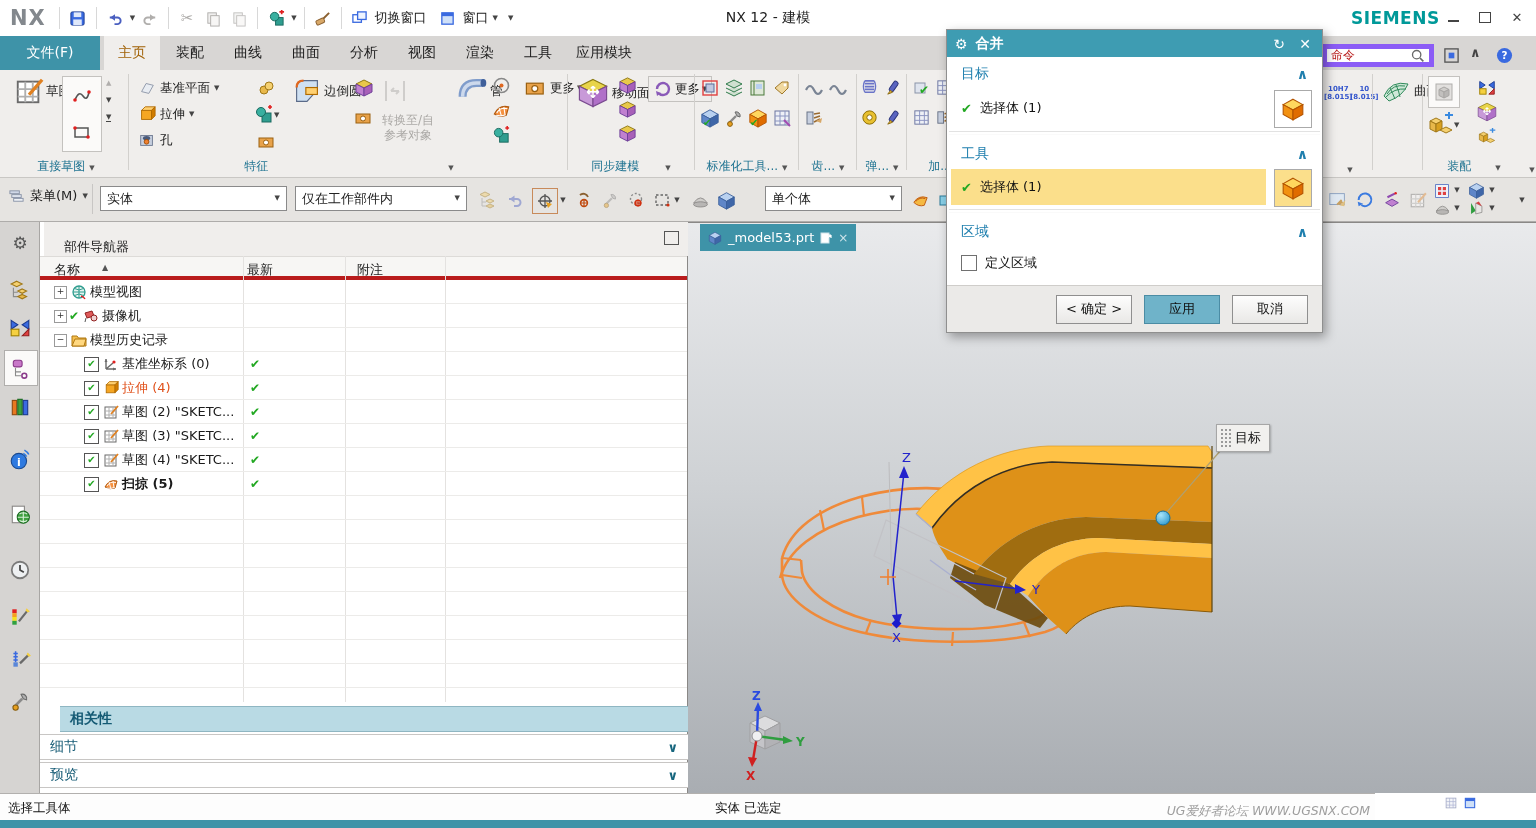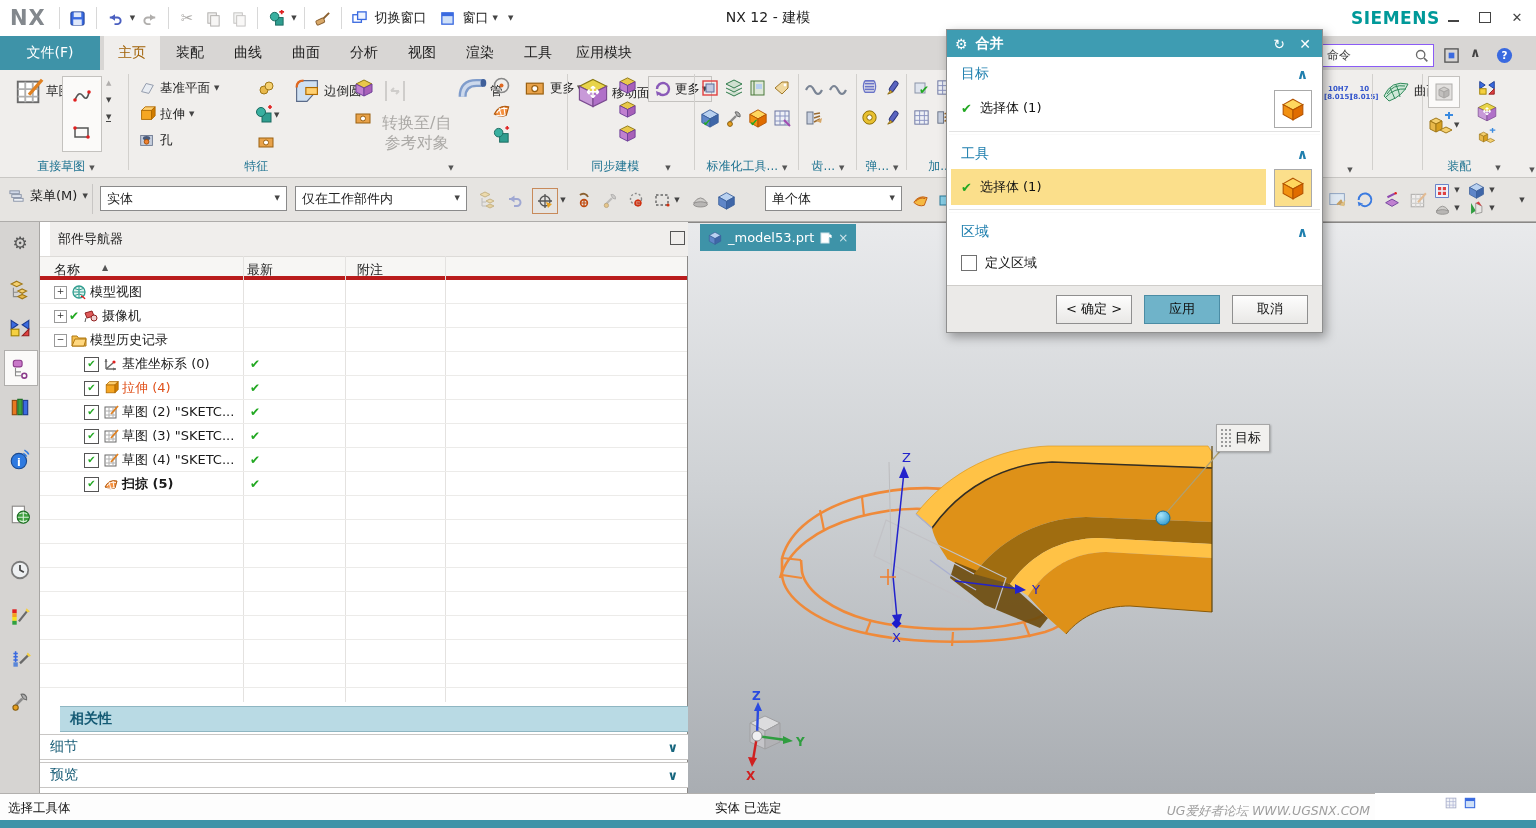--- a/index.html
+++ b/index.html
@@ -25,36 +25,36 @@
   
   .ribbon{position:absolute;left:0;top:70px;width:1536px;height:108px;background:#f0eeec;border-bottom:1px solid #c9c7c4;box-sizing:border-box;}
   .rgroup{position:absolute;top:0;height:107px;}
   .rgsep{position:absolute;top:4px;height:96px;width:1px;background:#d2d0cd;}
   .glabel{position:absolute;bottom:2px;left:0;right:0;text-align:center;font-size:12px;color:#1f7391;white-space:nowrap;}
   .glabel .dd{color:#555;margin-left:4px;}
   .bigbtn{position:absolute;display:flex;flex-direction:row;align-items:center;gap:2px;}
   .bigbtn .blab{font-size:12.5px;color:#222;white-space:nowrap;}
   .rowbtn{display:flex;align-items:center;gap:4px;height:26px;font-size:12.5px;color:#222;white-space:nowrap;}
   .icol{position:absolute;display:flex;flex-direction:column;align-items:center;gap:6px;}
-  .gray2{color:#aba9a6;font-size:16px;line-height:1.25;text-align:center;}
+  .gray2{color:#aba9a6;font-size:12px;line-height:1.25;text-align:center;}
   .minipal{position:absolute;border:1px solid #c4c2bf;background:#fbfaf9;display:flex;flex-direction:column;align-items:center;justify-content:space-around;}
   .dimicon{font-size:7px;color:#3355cc;text-align:center;line-height:1.1;font-weight:bold;}
   
   .selbar{position:absolute;left:0;top:178px;width:1536px;height:44px;background:#e6e4e1;border-bottom:1px solid #aeacaa;box-sizing:border-box;}
   .menu-btn{position:absolute;left:8px;top:9px;display:flex;align-items:center;gap:5px;font-size:13px;color:#222;}
   .combo{position:absolute;top:8px;height:25px;background:#fff;border:1px solid #8a8a8a;display:flex;align-items:center;box-sizing:border-box;padding:0 6px;font-size:13px;color:#222;}
   .combo .dd{margin-left:auto;}
   .sbicon{position:absolute;top:10px;width:24px;height:24px;display:flex;align-items:center;justify-content:center;}
   
   .resbar{position:absolute;left:0;top:222px;width:40px;height:571px;background:#d6d4d2;border-right:1px solid #a8a6a4;box-sizing:border-box;}
   .resicon{position:absolute;left:7px;width:26px;height:26px;display:flex;align-items:center;justify-content:center;}
   .resicon.active{background:#fbfaf9;border:1px solid #b0aeac;left:4px;width:32px;height:34px;}
   
   .navigator{position:absolute;left:40px;top:222px;width:648px;height:571px;background:#fff;border-right:1px solid #8a8886;box-sizing:border-box;}
-  .nav-head{position:absolute;left:10px;top:0;width:100%;height:34px;background:#f0eeec;display:flex;align-items:center;padding-left:8px;box-sizing:border-box;font-size:13px;color:#222;}
+  .nav-head{position:absolute;left:4px;top:0;width:100%;height:34px;background:#f0eeec;display:flex;align-items:flex-end;padding-left:20px;box-sizing:border-box;font-size:13px;color:#222;}
   .nav-detach{position:absolute;right:12px;top:9px;width:13px;height:12px;border:1.5px solid #555;}
   .colhead{position:absolute;left:0;top:34px;width:100%;height:24px;background:#f7f6f4;border-top:1px solid #dddbd8;border-bottom:4px solid #b91c1c;box-sizing:border-box;font-size:13px;color:#222;}
   .vline{position:absolute;top:34px;width:1px;height:446px;background:#e4e2e0;}
   .rows{position:absolute;left:0;top:58px;width:100%;height:422px;
         background:repeating-linear-gradient(180deg,transparent 0 23px,#ecebe9 23px 24px);}
   .trow{position:absolute;left:0;width:100%;height:24px;display:flex;align-items:center;}
   .exp{width:11px;height:11px;border:1px solid #9a9a9a;background:#fff;font-size:9px;line-height:9px;text-align:center;color:#333;margin-left:14px;flex:none;}
   .indent{margin-left:44px;}
   .cb{width:13px;height:13px;border:1px solid #555;background:#fff;font-size:10px;line-height:12px;text-align:center;color:#22a822;flex:none;}
   .ti{margin:0 3px 0 4px;flex:none;}
@@ -92,21 +92,21 @@
   .dlg-sep{height:2px;margin:4px 2px;border-top:1px solid #e2e2e2;border-bottom:1px solid #fafafa;}
   .dlg-check{width:14px;height:14px;border:1px solid #707070;background:#fff;flex:none;}
   .dlg-footer{height:46px;background:#ebeae8;border-top:1px solid #cfcdca;display:flex;align-items:center;justify-content:flex-end;gap:12px;padding-right:14px;}
   .fbtn{min-width:58px;height:27px;border:1px solid #8f8f8f;background:linear-gradient(#fdfdfd,#e9e8e6);display:flex;align-items:center;justify-content:center;font-size:13px;color:#111;padding:0 8px;}
   .fbtn.apply{background:#6fb3c9;border-color:#4b8ca4;}
   
   .statusbar{position:absolute;left:0;top:793px;width:1375px;height:27px;background:#fdfdfd;border-top:1px solid #b2b0ae;box-sizing:border-box;font-size:12.5px;color:#111;}
   .bstrip{position:absolute;left:0;top:820px;width:1536px;height:8px;background:#3e93a8;}
   .watermark{position:absolute;right:5px;top:9px;color:#9e9e9e;font-size:12.5px;font-style:italic;}
   
-  .searchbox{position:absolute;left:1322px;top:44px;width:112px;height:23px;background:#fff;border:1px solid #8b5cf6;display:flex;align-items:center;padding:0 4px;box-sizing:border-box;color:#404040;font-size:12px;}
+  .searchbox{position:absolute;left:1322px;top:44px;width:112px;height:23px;background:#fff;border:5px solid #8b5cf6;display:flex;align-items:center;padding:0 4px;box-sizing:border-box;color:#b91c1c;font-size:12px;}
   .searchbox .sp{flex:1;}
 </style>
 </head>
 <body>
 
 <svg width="0" height="0" style="position:absolute">
   <defs>
     <radialGradient id="sph" cx="0.35" cy="0.3" r="0.9">
       <stop offset="0" stop-color="#a8e4fa"></stop>
         <stop offset="1" stop-color="#1d8fc8"></stop>

